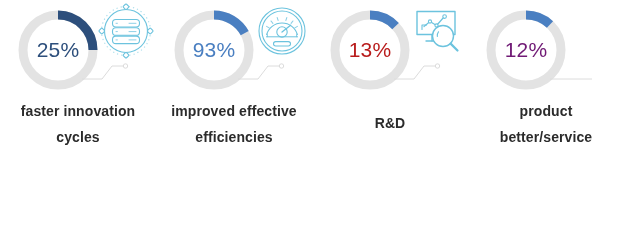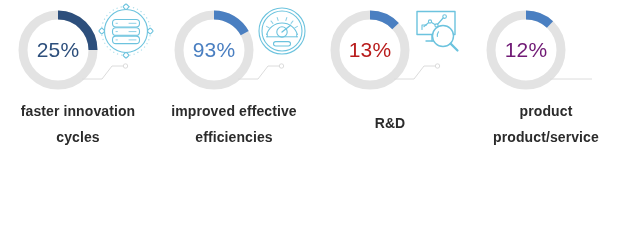--- a/index.html
+++ b/index.html
@@ -188,17 +188,17 @@
       </svg>
       <div class="donut-label" style="color: #701a75;">12%</div>
     </div>
 
     <svg class="connector" viewBox="0 0 48 28">
       <path d="M0 23 L42 23" fill="none" stroke="#dcdcdc" stroke-width="1"></path>
     </svg>
 
     <div class="caption">
       <span>product</span>
-      <span class="l2">product/service</span>
+      <span class="l2">better/service</span>
     </div>
   </div>
 
 </div>
 
 </body></html>

